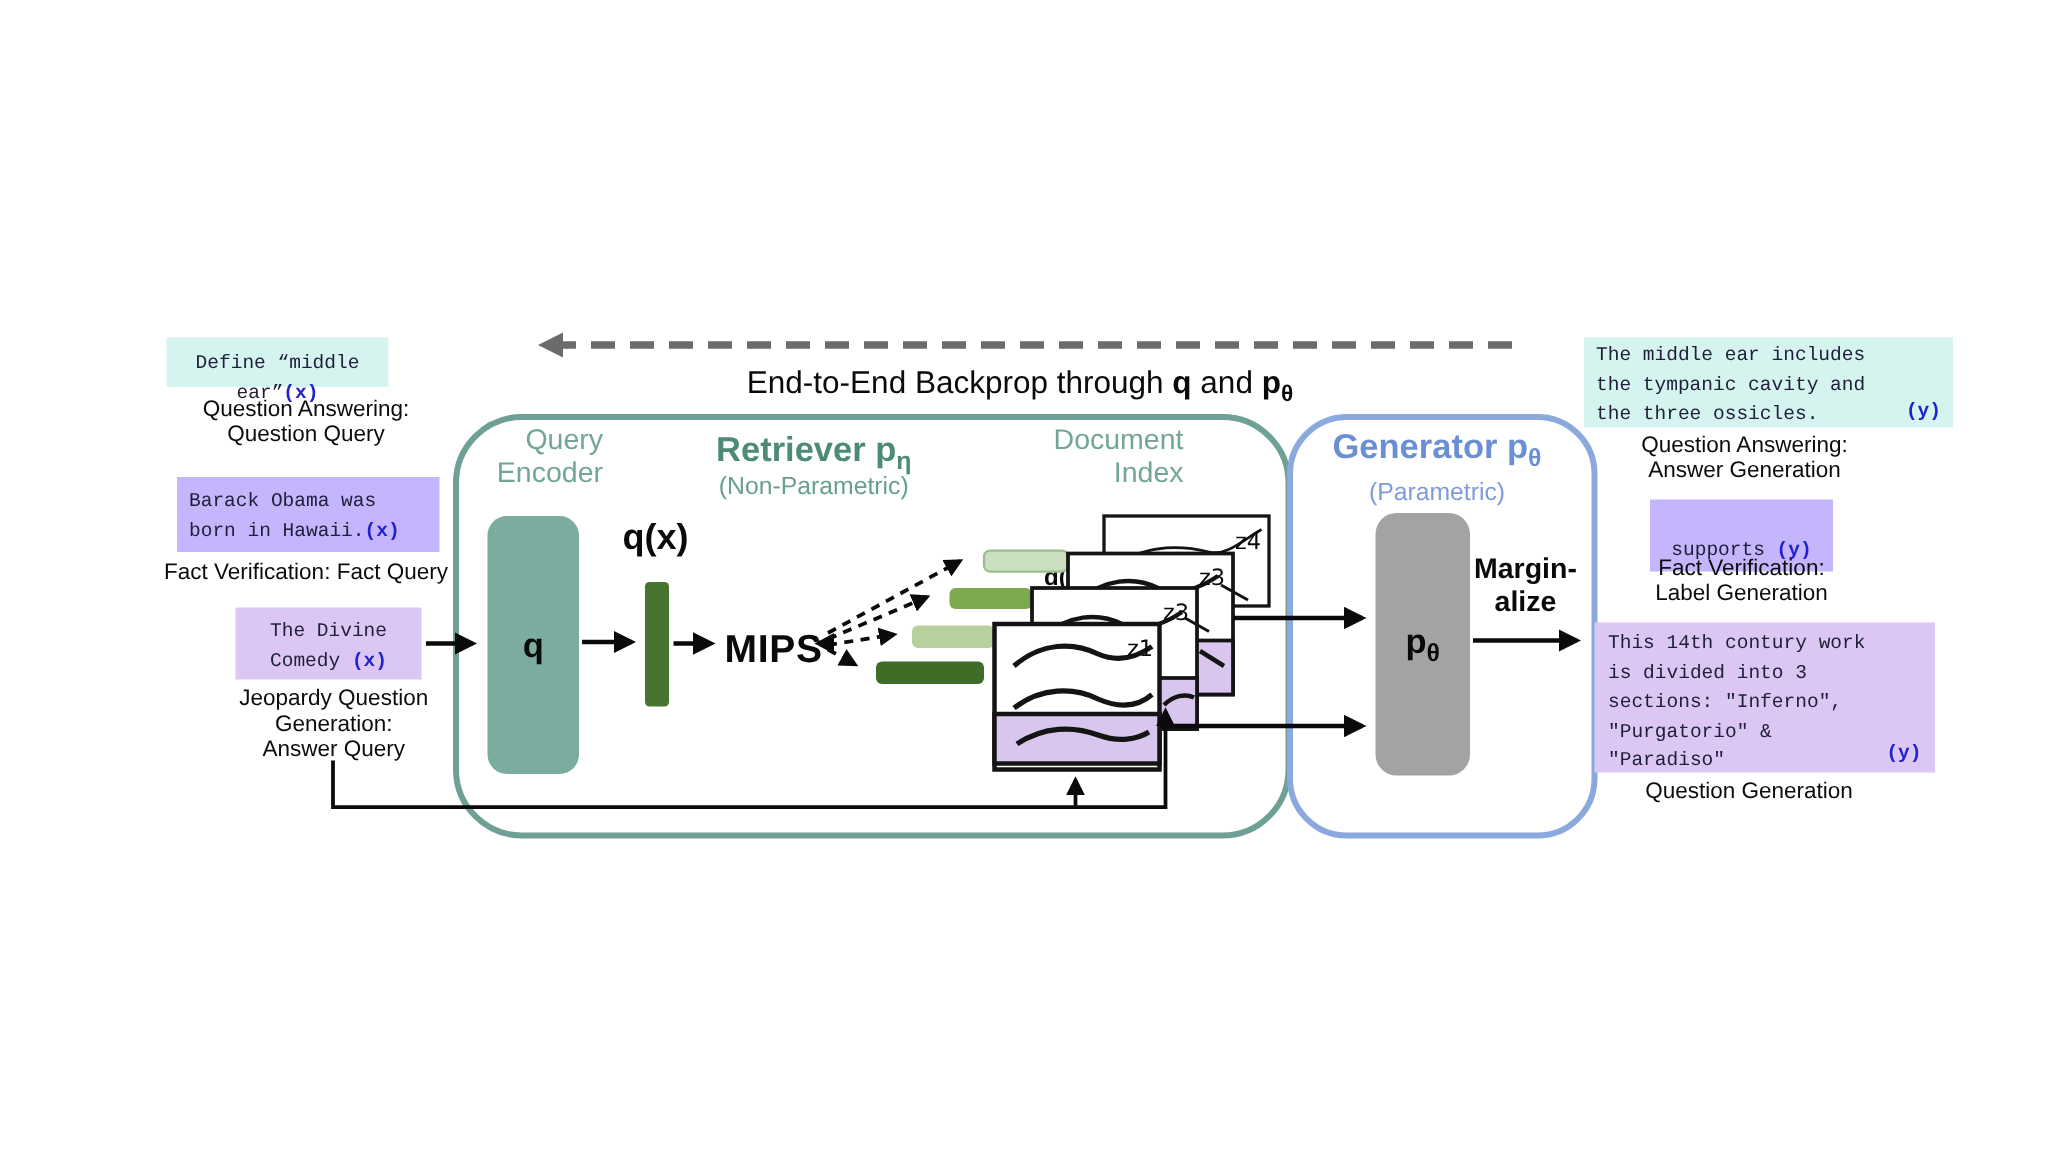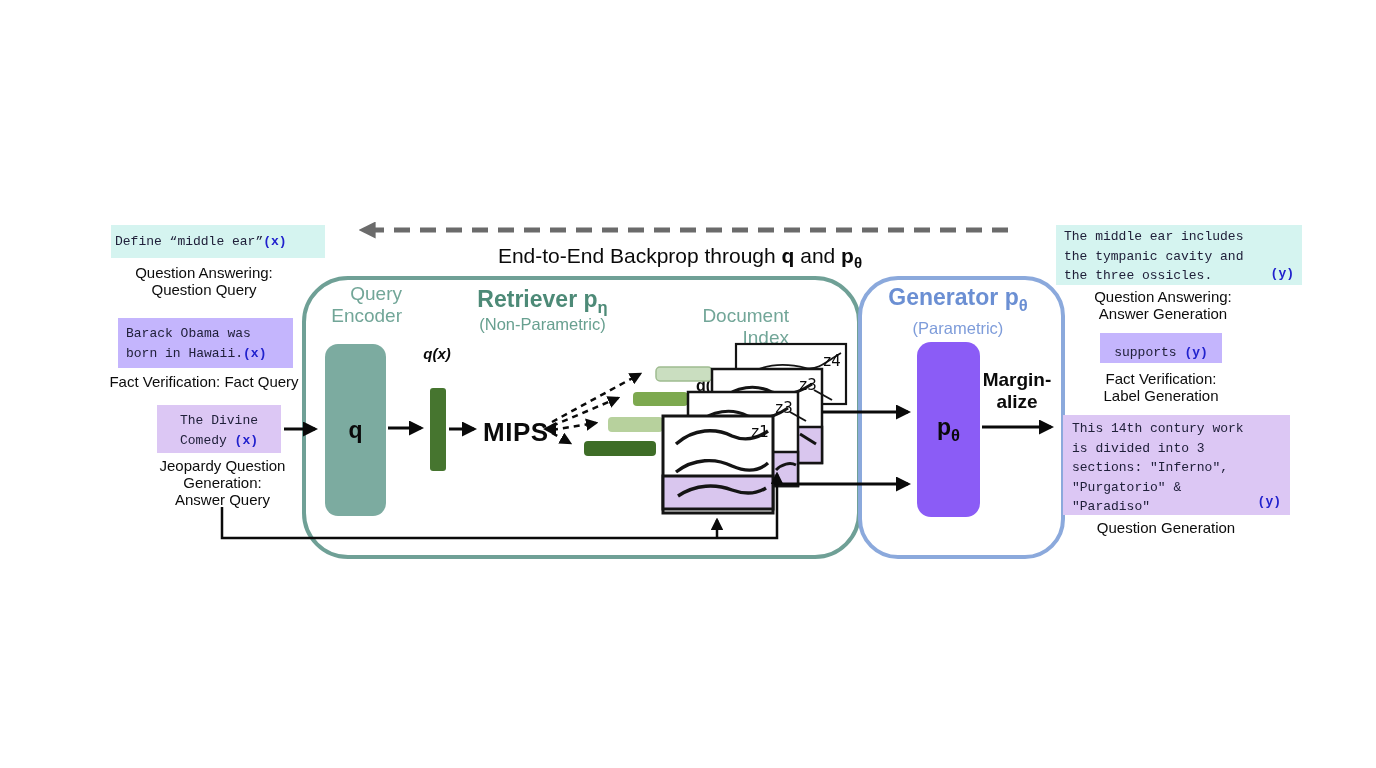--- a/index.html
+++ b/index.html
@@ -12,25 +12,25 @@
   
   .teal-label{color:#72a698;font-size:19px;line-height:1.16;text-align:right;white-space:pre-line;}
   .retriever-title{color:#4d8a77;font-weight:bold;font-size:23px;text-align:center;}
   .retriever-sub{color:#68a090;font-size:16.5px;text-align:center;}
   .generator-title{color:#6b8fd3;font-weight:bold;font-size:23px;text-align:center;}
   .generator-sub{color:#7e9cda;font-size:16.5px;text-align:center;}
   sub{font-size:0.72em;}
   
   .q-block{left:325px;top:344px;width:61px;height:172px;background:#7caba0;border-radius:13px;
            display:flex;align-items:center;justify-content:center;font-weight:bold;font-size:23px;color:#0a0a0a;}
-  .p-block{left:917px;top:342px;width:63px;height:175px;background:#8b5cf6;border-radius:14px;
+  .p-block{left:917px;top:342px;width:63px;height:175px;background:#a3a3a3;border-radius:14px;
            display:flex;align-items:center;justify-content:center;font-weight:bold;font-size:23px;color:#0a0a0a;}
   
   .blk{color:#0a0a0a;font-weight:bold;}
-  .qx-label{left:400px;top:345px;width:74px;font-size:15px;text-align:center;font-style:italic;}
+  .qx-label{left:400px;top:345px;width:74px;font-size:24px;text-align:center;}
   .mips-label{left:483px;top:417px;font-size:26px;letter-spacing:.5px;}
   .dz-label{left:696px;top:377px;font-size:16px;text-align:right;}
   .marg-label{left:977px;top:369px;width:80px;font-size:19px;text-align:center;white-space:pre-line;line-height:1.14;}
   
   .mono-box{font-family:"Liberation Mono", monospace;font-size:13px;line-height:19.5px;color:#20203a;
             box-sizing:border-box;white-space:pre-line;}
   .tag{font-weight:bold;color:#2121cd;font-family:"Liberation Mono", monospace;}
   .caption{font-size:15px;color:#0c0c0c;text-align:center;line-height:1.14;white-space:pre-line;}
   .cyan{background:#d5f4f0;}
   .lav{background:#c4b5fd;}
@@ -45,60 +45,60 @@
 
   <div class="abs retriever-box"></div>
   <div class="abs generator-box"></div>
 
   <div class="abs backprop-label"><span>End-to-End Backprop through </span><b>q</b><span> and </span><b><span>p</span><sub>θ</sub></b></div>
 
   <div class="abs teal-label" style="left:310px;top:283px;width:92px;">Query
 Encoder</div>
   <div class="abs retriever-title" style="left:435px;top:286px;width:215px;"><span>Retriever p</span><sub>η</sub></div>
   <div class="abs retriever-sub" style="left:435px;top:315px;width:215px;">(Non-Parametric)</div>
-  <div class="abs teal-label" style="left:689px;top:283px;width:100px;margin-top:22px;">Document
+  <div class="abs teal-label" style="left:689px;top:283px;width:100px;">Document
 Index</div>
 
   <div class="abs generator-title" style="left:868px;top:284px;width:180px;"><span>Generator p</span><sub>θ</sub></div>
   <div class="abs generator-sub" style="left:868px;top:319px;width:180px;">(Parametric)</div>
   <div class="abs blk marg-label">Margin-
 alize</div>
 
   <div class="abs q-block">
       <span>q</span>
     </div>
   <div class="abs p-block">
       <span><span>p</span><sub>θ</sub></span>
     </div>
 
   <div class="abs blk qx-label">q(x)</div>
   <div class="abs blk mips-label">MIPS</div>
   <div class="abs blk dz-label">d(z)</div>
 
-  <div class="abs mono-box cyan" style="left:111px;top:225px;width:214px;height:33px;padding:7px 4px;"><span>Define “middle ear”</span><span class="tag">(x)</span></div>
+  <div class="abs mono-box cyan" style="left:111px;top:225px;width:148px;height:33px;padding:7px 14px;text-align:center;"><span>Define “middle ear”</span><span class="tag">(x)</span></div>
   <div class="abs caption" style="left:104px;top:264px;width:200px;">Question Answering:
 Question Query</div>
 
   <div class="abs mono-box lav" style="left:118px;top:318px;width:175px;height:50px;padding:6px 8px;"><span>Barack Obama was
 born in Hawaii.</span><span class="tag">(x)</span></div>
   <div class="abs caption" style="left:98px;top:373px;width:212px;">Fact Verification: Fact Query</div>
 
   <div class="abs mono-box purp" style="left:157px;top:405px;width:124px;height:48px;padding:6px 20px;text-align:center;"><span>The Divine
 Comedy </span><span class="tag">(x)</span></div>
   <div class="abs caption" style="left:140px;top:457px;width:165px;">Jeopardy Question
 Generation:
 Answer Query</div>
 
   <div class="abs mono-box cyan" style="left:1056px;top:225px;width:246px;height:60px;padding:2px 8px;"><span>The middle ear includes
 the tympanic cavity and
 the three ossicles.</span><span class="tag" style="position:absolute;right:8px;bottom:2px;">(y)</span></div>
   <div class="abs caption" style="left:1056px;top:288px;width:214px;">Question Answering:
 Answer Generation</div>
 
-  <div class="abs mono-box lav" style="left:1100px;top:333px;width:122px;height:30px;padding:10px 6px;text-align:center;"><span>supports </span><span class="tag">(y)</span></div>
+  <div class="abs mono-box lav" style="left:1100px;top:333px;width:122px;height:30px;padding:24px 6px;text-align:center;"><span>supports </span><span class="tag">(y)</span></div>
   <div class="abs caption" style="left:1061px;top:370px;width:200px;">Fact Verification:
 Label Generation</div>
 
   <div class="abs mono-box purp" style="left:1063px;top:415px;width:227px;height:100px;padding:4px 9px;"><span>This 14th contury work
 is divided into 3
 sections: "Inferno",
 "Purgatorio" &amp;
 "Paradiso"</span><span class="tag" style="position:absolute;right:9px;bottom:4px;">(y)</span></div>
   <div class="abs caption" style="left:1066px;top:519px;width:200px;">Question Generation</div>
 

